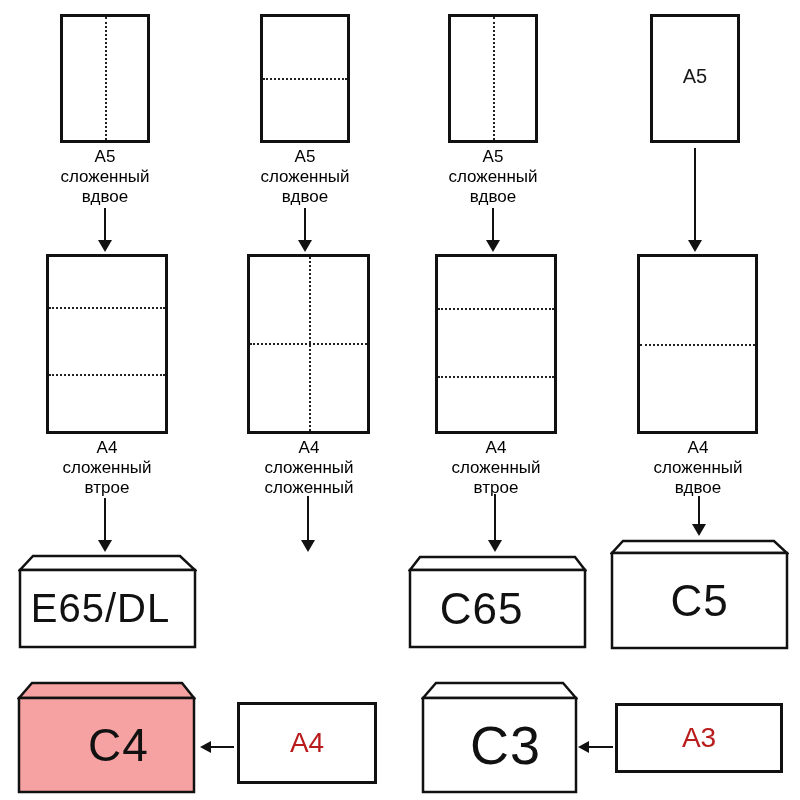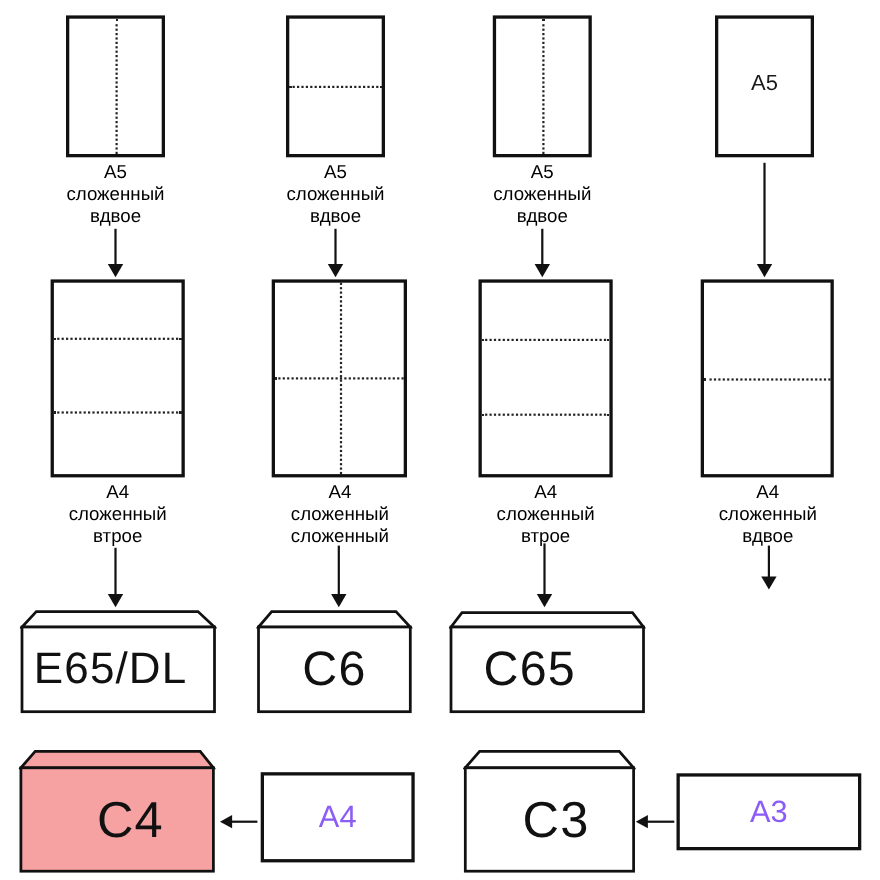--- a/index.html
+++ b/index.html
@@ -16,21 +16,21 @@
   .fold-h{position:absolute;left:0;right:0;height:0;border-top:2px dotted #222;}
   .caption{
     position:absolute;text-align:center;font-size:17px;line-height:20px;color:#000;
   }
   .caption span{display:block;}
   .inner-label{
     position:absolute;left:0;right:0;text-align:center;font-size:20px;color:#1a1a1a;
   }
   .sheet-center-label{
     position:absolute;left:0;top:0;right:0;bottom:0;
-    display:flex;align-items:center;justify-content:center;color:#8b5cf6;
+    display:flex;align-items:center;justify-content:center;color:#b91c1c;
   }
   .arrow-down{position:absolute;}
   .arrow-down .stem{
     position:absolute;left:50%;top:0;width:2px;height:calc(100% - 11px);
     background:#111;transform:translateX(-50%);
   }
   .arrow-down .head{
     position:absolute;left:50%;bottom:0;transform:translateX(-50%);
     width:0;height:0;border-left:7px solid transparent;border-right:7px solid transparent;
     border-top:12px solid #111;
@@ -158,36 +158,36 @@
   </div>
 
   <div class="env" style="left:18px;top:554px">
     <svg width="179" height="95" viewBox="0 0 179 95">
       <polygon points="15,2 162,2 177,16 2,16" fill="#ffffff" stroke="#111" stroke-width="2.5"></polygon>
       <rect x="2" y="16" width="175" height="77" fill="#ffffff" stroke="#111" stroke-width="2.5"></rect>
     </svg>
     <div class="env-label" style="left:2px;top:16px;width:161px;height:77px;font-size:40px">E65/DL</div>
   </div>
 
-  <div class="env" style="left:233px;top:554px">
-    <svg width="142" height="95" viewBox="0 0 142 95">
-      <polygon points="14,2 127,2 140,16 2,16" fill="#ffffff" stroke="#111" stroke-width="2.5"></polygon>
-      <rect x="2" y="16" width="138" height="77" fill="#ffffff" stroke="#111" stroke-width="2.5"></rect>
-    </svg>
-    <div class="env-label" style="left:2px;top:16px;width:138px;height:77px;font-size:44px">C6</div>
-  </div>
 
   <div class="env" style="left:408px;top:555px">
     <svg width="179" height="94" viewBox="0 0 179 94">
       <polygon points="12,2 167,2 177,15 2,15" fill="#ffffff" stroke="#111" stroke-width="2.5"></polygon>
       <rect x="2" y="15" width="175" height="77" fill="#ffffff" stroke="#111" stroke-width="2.5"></rect>
     </svg>
     <div class="env-label" style="left:2px;top:15px;width:143px;height:77px;font-size:44px">C65</div>
   </div>
 
+  <div class="env" style="left:610px;top:539px">
+    <svg width="179" height="111" viewBox="0 0 179 111">
+      <polygon points="13,2 164,2 177,14 2,14" fill="#ffffff" stroke="#111" stroke-width="2.5"></polygon>
+      <rect x="2" y="14" width="175" height="95" fill="#ffffff" stroke="#111" stroke-width="2.5"></rect>
+    </svg>
+    <div class="env-label" style="left:2px;top:14px;width:175px;height:95px;font-size:44px">C5</div>
+  </div>
 
   <div class="env" style="left:17px;top:681px">
     <svg width="179" height="113" viewBox="0 0 179 113">
       <polygon points="15,2 165,2 177,17 2,17" fill="#f7a2a2" stroke="#111" stroke-width="2.5"></polygon>
       <rect x="2" y="17" width="175" height="94" fill="#f7a2a2" stroke="#111" stroke-width="2.5"></rect>
     </svg>
     <div class="env-label" style="left:2px;top:17px;width:199px;height:94px;font-size:46px">C4</div>
   </div>
 
   <div class="arrow-left" style="left:200px;top:740px;width:34px;height:13px">
@@ -197,21 +197,21 @@
 
   <div class="sheet" style="left:237px;top:702px;width:140px;height:82px">
     <div class="sheet-center-label" style="font-size:28px">A4</div>
   </div>
 
   <div class="env" style="left:421px;top:681px">
     <svg width="157" height="113" viewBox="0 0 157 113">
       <polygon points="15,2 142,2 155,17 2,17" fill="#ffffff" stroke="#111" stroke-width="2.5"></polygon>
       <rect x="2" y="17" width="153" height="94" fill="#ffffff" stroke="#111" stroke-width="2.5"></rect>
     </svg>
-    <div class="env-label" style="left:2px;top:17px;width:165px;height:94px;font-size:46px">C3</div>
+    <div class="env-label" style="left:2px;top:17px;width:165px;height:94px;font-size:54px">C3</div>
   </div>
 
   <div class="arrow-left" style="left:578px;top:740px;width:35px;height:13px">
     <span class="stem"></span>
       <span class="head"></span>
   </div>
 
   <div class="sheet" style="left:615px;top:703px;width:168px;height:70px">
     <div class="sheet-center-label" style="font-size:28px">A3</div>
   </div>

